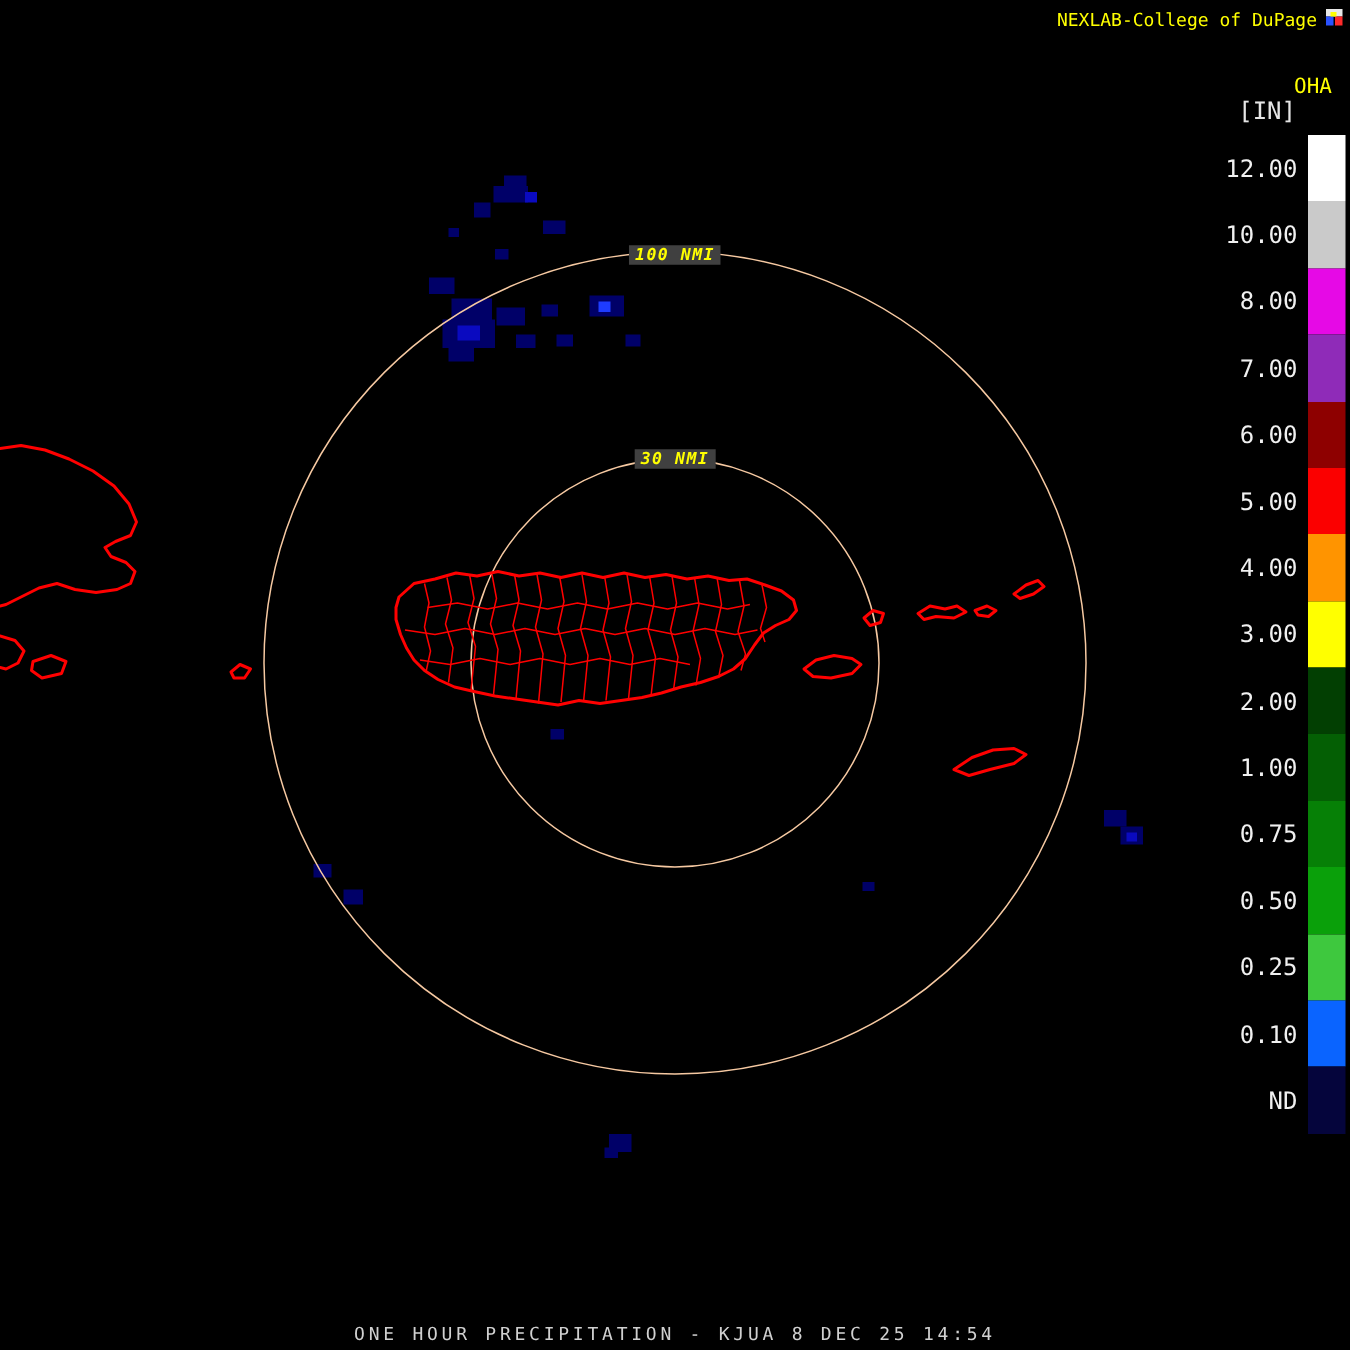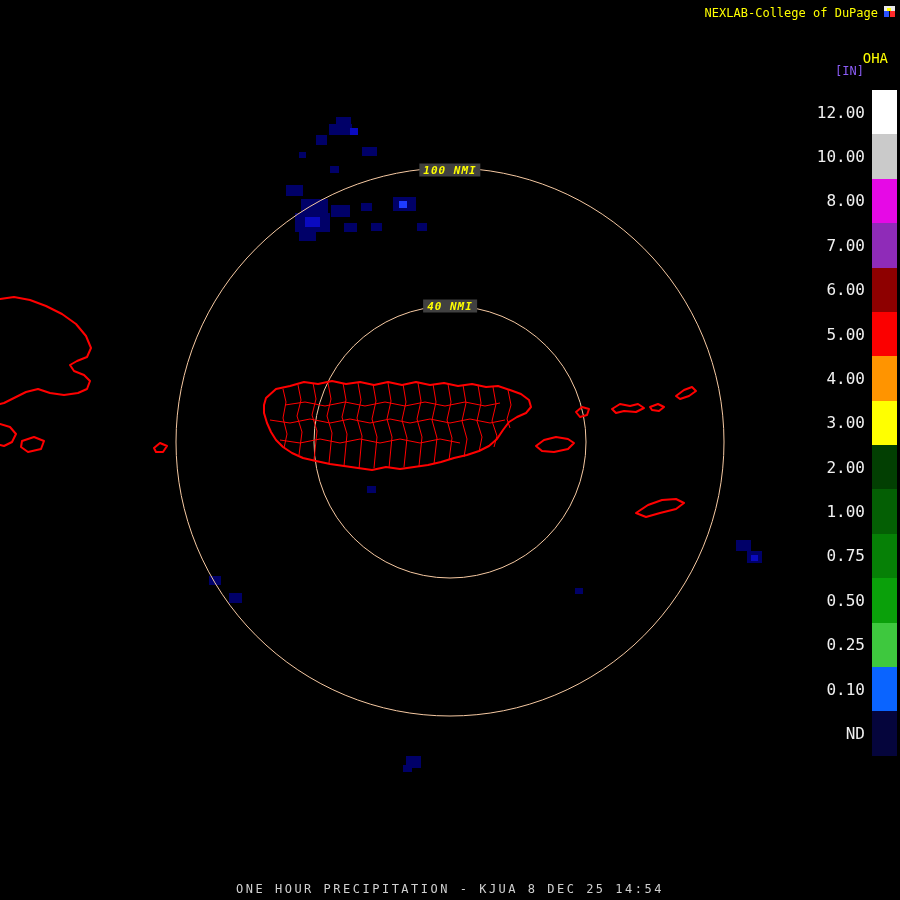--- a/index.html
+++ b/index.html
@@ -2,21 +2,21 @@
 <html><head>
 <meta charset="utf-8">
 <style>
   html,body{margin:0;padding:0;background:#000;}
   #stage{position:relative;width:900px;height:900px;background:#000;overflow:hidden;
          font-family:"DejaVu Sans Mono", "Liberation Mono", monospace;}
   svg#map{position:absolute;left:0;top:0;}
   .attrib{position:absolute;top:6px;right:22px;color:#ffff00;font-size:12px;white-space:pre;}
   .logo{position:absolute;top:4px;right:3px;width:15px;height:15px;}
   .prod-code{position:absolute;top:50px;right:12px;color:#ffff00;font-size:14px;text-align:right;}
-  .prod-units{position:absolute;top:64px;right:36px;color:#8b5cf6;font-size:12px;}
+  .prod-units{position:absolute;top:64px;right:36px;color:#e5e5e5;font-size:16px;}
   #legend{position:absolute;top:90px;right:3px;}
   .legend-row{display:flex;align-items:center;height:44.375px;}
   .legend-label{width:58px;text-align:right;color:#f0f0f0;font-size:16px;margin-right:7px;}
   .legend-cell{width:25px;height:44.375px;display:block;}
   .ring-label{position:absolute;background:#404040;color:#ffff00;font-size:11px;font-style:italic;
               font-weight:bold;padding:0 4px;transform:translate(-50%,-50%);letter-spacing:1px;white-space:pre;}
   .footer{position:absolute;bottom:4px;left:0;width:100%;text-align:center;color:#d0d0d0;
           font-size:12px;letter-spacing:2.5px;white-space:pre;}
 </style>
 </head>
@@ -93,21 +93,21 @@
                M478,385 L481,403 L477,421 L482,437 L479,452
                M493,387 L496,404 L492,421 L497,436 L494,447
                M508,390 L511,405 L507,419 L510,428"></path>
       <path d="M285,405 L305,402 L325,406 L345,402 L365,406 L385,402 L405,406 L425,402 L445,406 L465,402 L485,406 L500,403
                M270,420 L290,423 L310,419 L330,423 L350,419 L370,423 L390,419 L410,423 L430,419 L450,423 L470,419 L490,423 L505,420
                M280,440 L300,443 L320,439 L340,443 L360,439 L380,443 L400,439 L420,443 L440,439 L460,443"></path>
     </g>
   </svg>
 
   <div class="ring-label" style="left:450px;top:170px;">100 NMI</div>
-  <div class="ring-label" style="left:450px;top:306px;">40 NMI</div>
+  <div class="ring-label" style="left:450px;top:306px;">30 NMI</div>
 
   <div class="attrib">NEXLAB-College of DuPage</div>
   <svg class="logo" viewBox="0 0 15 15">
     <rect x="0" y="0" width="15" height="15" fill="#000"></rect>
     <rect x="2" y="2" width="11" height="5" fill="#e8e8e8"></rect>
     <rect x="2" y="7" width="5" height="6" fill="#2a52ff"></rect>
     <rect x="8" y="7" width="5" height="6" fill="#ff2a2a"></rect>
     <rect x="5" y="4" width="4" height="3" fill="#ffff00"></rect>
   </svg>
 

